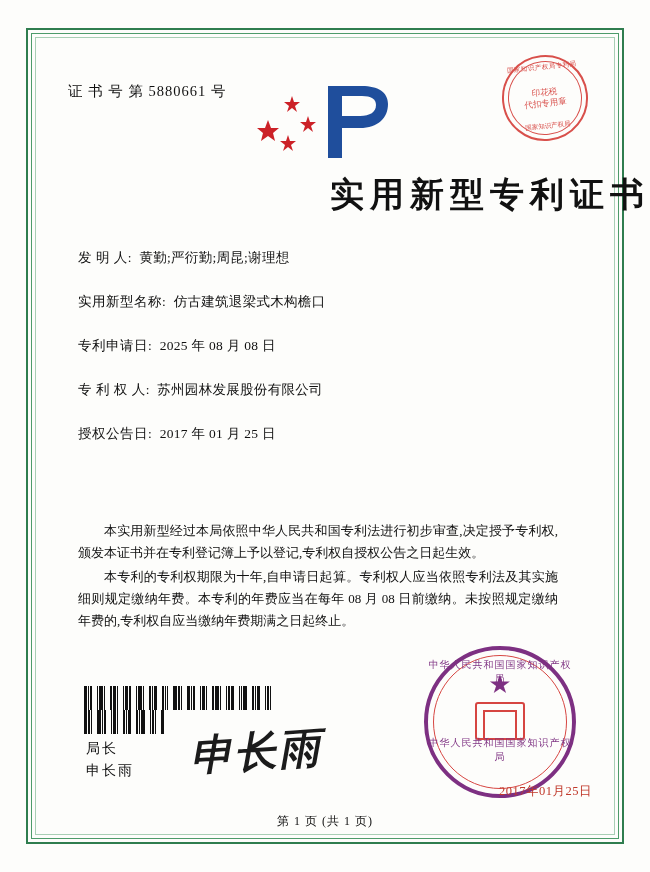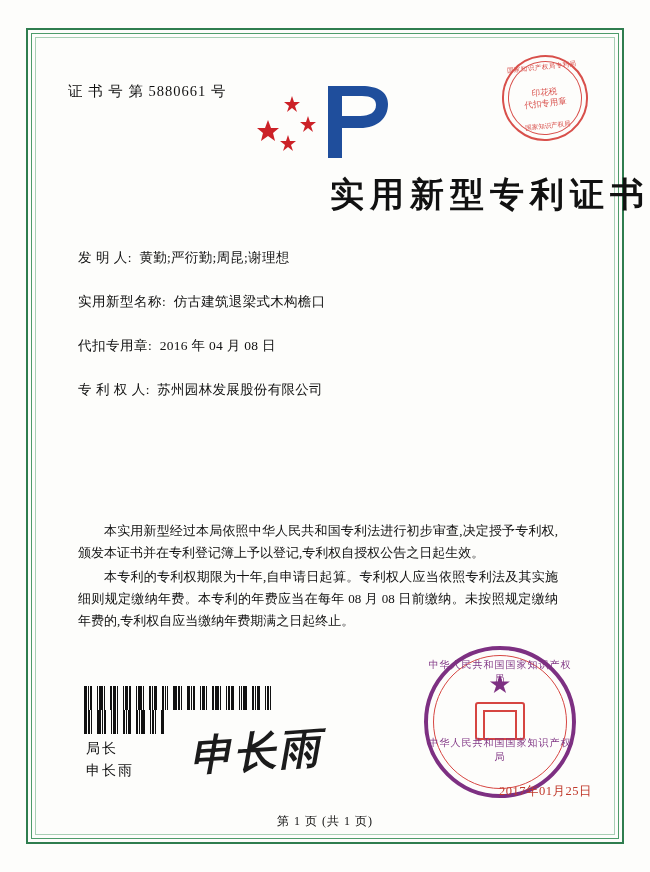--- a/index.html
+++ b/index.html
@@ -331,26 +331,30 @@
   <div class="fields">
     <div class="field-row">
       <span class="field-label">发 明 人:</span>
       <span class="field-value">黄勤;严衍勤;周昆;谢理想</span>
     </div>
     <div class="field-row">
       <span class="field-label">实用新型名称:</span>
       <span class="field-value">仿古建筑退梁式木构檐口</span>
     </div>
     <div class="field-row">
-      <span class="field-label">代扣专用章:</span>
-      <span class="field-value">2016 年 04 月 08 日</span>
+      <span class="field-label">专利申请日:</span>
+      <span class="field-value">2025 年 08 月 08 日</span>
     </div>
     <div class="field-row">
       <span class="field-label">专 利 权 人:</span>
       <span class="field-value">苏州园林发展股份有限公司</span>
+    </div>
+    <div class="field-row">
+      <span class="field-label">授权公告日:</span>
+      <span class="field-value">2017 年 01 月 25 日</span>
     </div>
   </div>
 
   <div class="body-text">
     <p>本实用新型经过本局依照中华人民共和国专利法进行初步审查,决定授予专利权,颁发本证书并在专利登记簿上予以登记,专利权自授权公告之日起生效。</p>
     <p>本专利的专利权期限为十年,自申请日起算。专利权人应当依照专利法及其实施细则规定缴纳年费。本专利的年费应当在每年 08 月 08 日前缴纳。未按照规定缴纳年费的,专利权自应当缴纳年费期满之日起终止。</p>
   </div>
 
   <div class="barcode">
     <span style="width:3px"></span><span style="width:1px"></span><span style="width:2px"></span>

